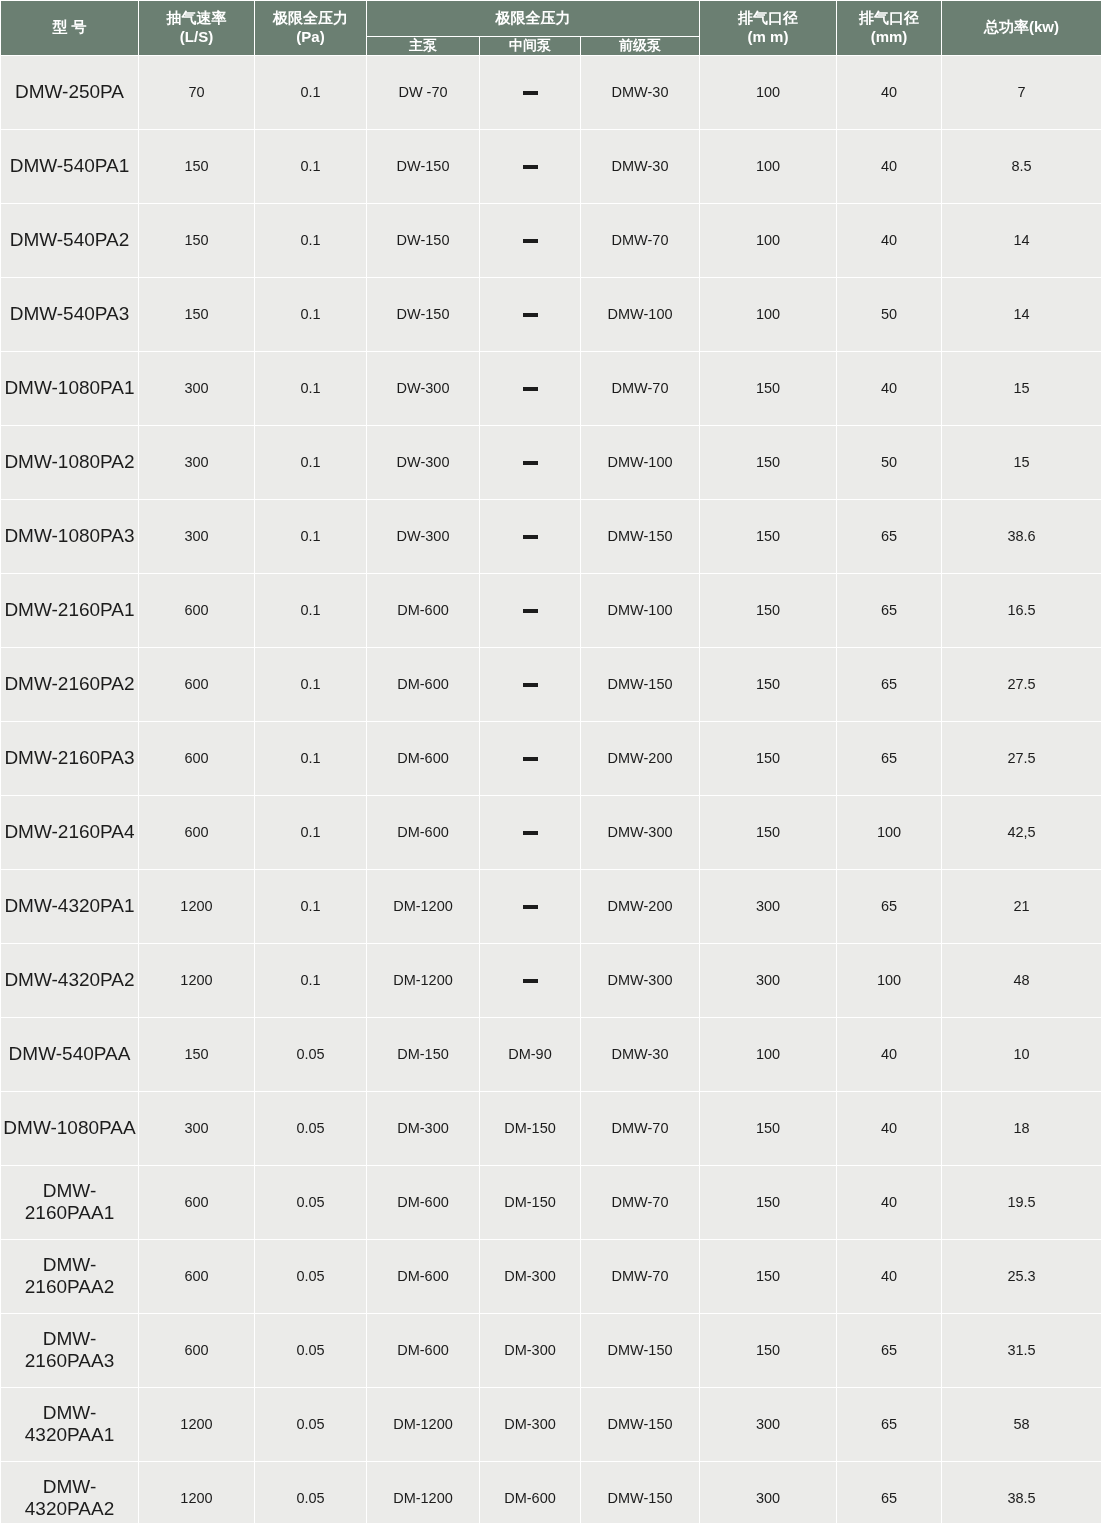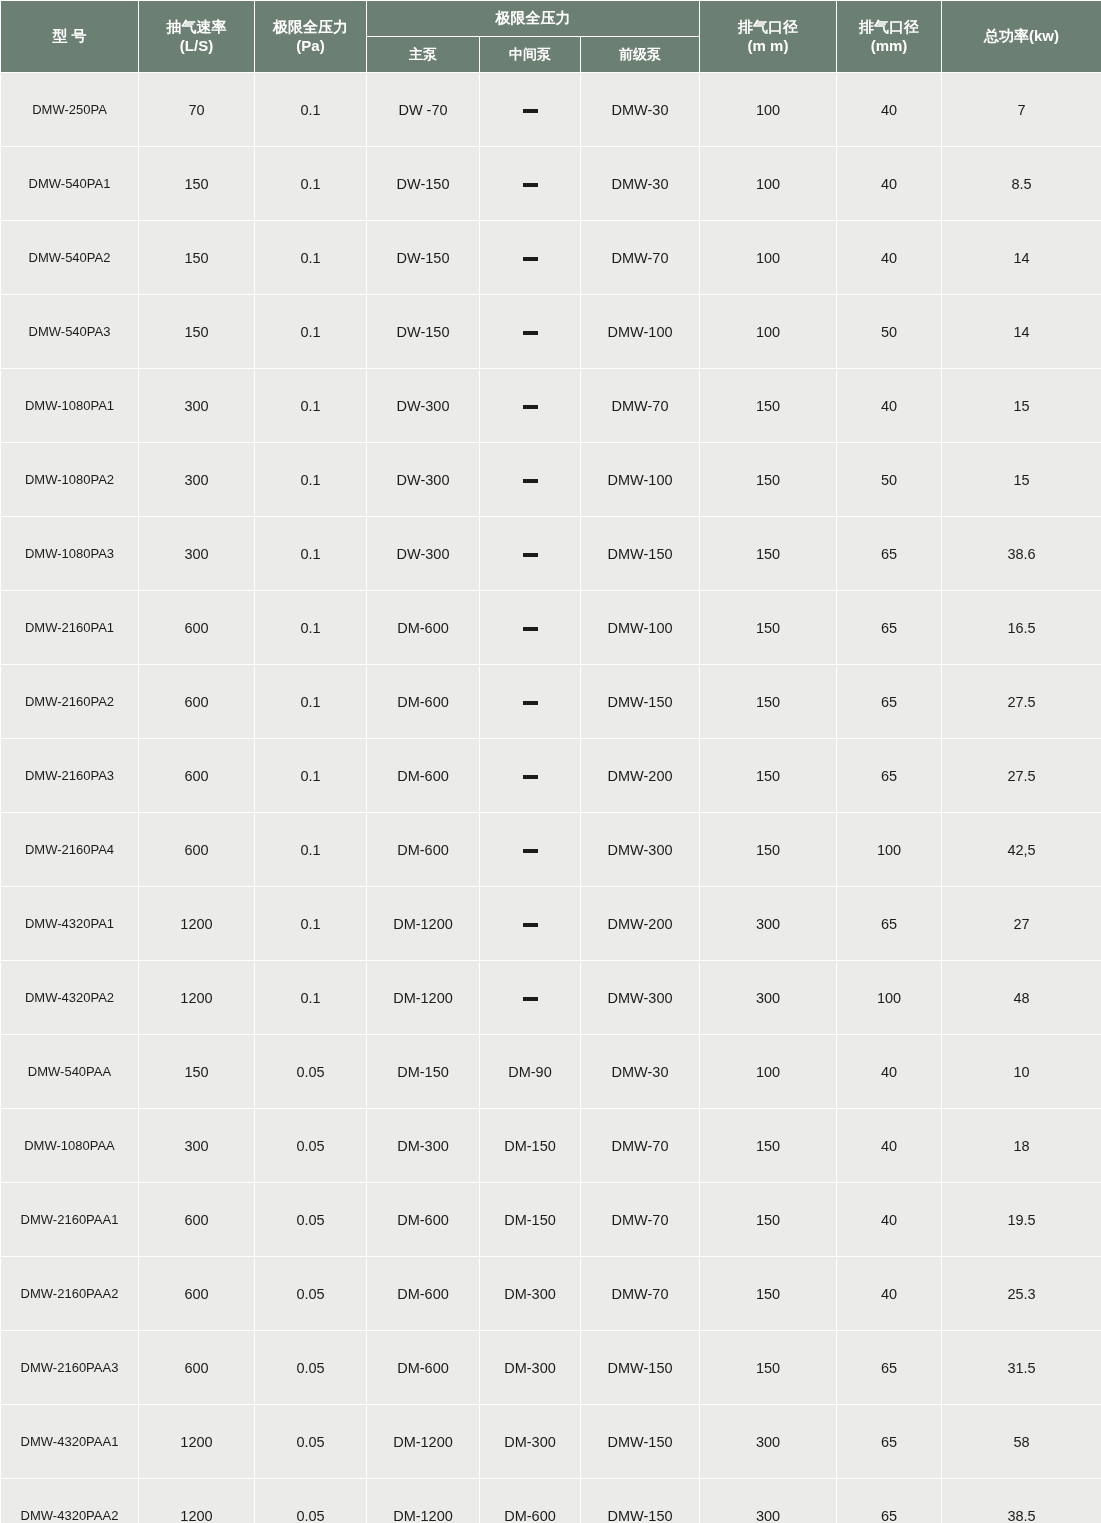--- a/index.html
+++ b/index.html
@@ -30,32 +30,32 @@
     font-size: 15px;
     font-weight: bold;
     line-height: 1.25;
     padding: 6px 2px;
   }
   thead th.group {
     padding: 8px 2px;
   }
   thead th.sub {
     font-size: 14px;
-    padding: 9px 2px;
+    padding: 0 2px;
     margin-left: 32px;
   }
   tbody td {
     background: #ebebe9;
     color: #1c1c1c;
     font-size: 14.5px;
     height: 69px;
     padding: 2px;
   }
   tbody td.model {
-    font-size: 13px;
+    font-size: 19px;
   }
   .dash {
     display: inline-block;
     width: 15px;
     height: 4px;
     background: #1c1c1c;
     vertical-align: middle;
   }
   col.c0 { width: 138px; }
   col.c1 { width: 116px; }
@@ -239,21 +239,21 @@
       </tr>
       <tr>
         <td class="model">DMW-4320PA1</td>
         <td>1200</td>
         <td>0.1</td>
         <td>DM-1200</td>
         <td><span class="dash"></span></td>
         <td>DMW-200</td>
         <td>300</td>
         <td>65</td>
-        <td>27</td>
+        <td>21</td>
       </tr>
       <tr>
         <td class="model">DMW-4320PA2</td>
         <td>1200</td>
         <td>0.1</td>
         <td>DM-1200</td>
         <td><span class="dash"></span></td>
         <td>DMW-300</td>
         <td>300</td>
         <td>100</td>

